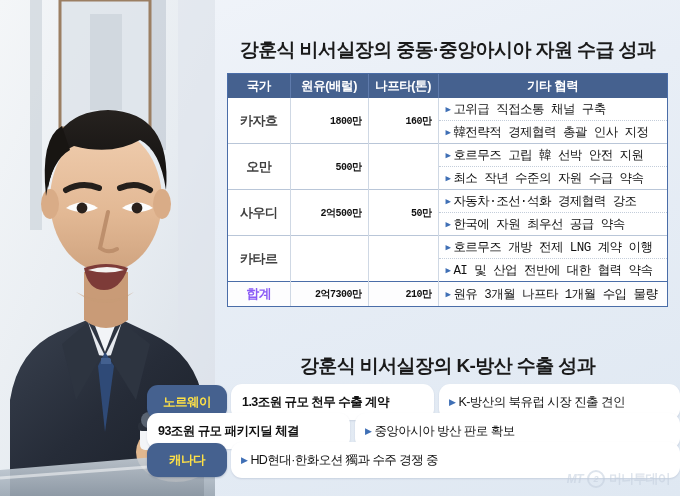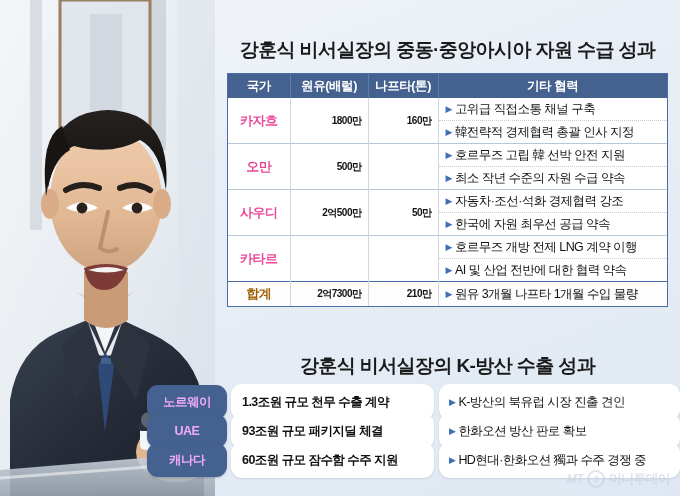--- a/index.html
+++ b/index.html
@@ -47,56 +47,56 @@
     border-radius:21px;
   }
   table.main th{
     background:#45618f;color:#fff;font-weight:bold;
     font-size:12.5px;height:22px;line-height:22px;
     border-right:1px solid #5f7bac;
     letter-spacing:-0.4px;
   }
   table.main th:last-child{border-right:none;}
 
-  td{border-right:1px solid #cfd8e4;padding:0;vertical-align:middle;}
+  td{border-right:1px solid #cfd8e4;padding:0;vertical-align:middle;font-family:Liberation Mono, monospace;}
   td:last-child{border-right:none;}
 
   .country{
-    color:#ec4899;font-weight:bold;font-size:13px;text-align:center;
+    color:#404040;font-weight:bold;font-size:13px;text-align:center;
     letter-spacing:-0.5px;
   }
   .num{
     text-align:right;padding-right:6px;font-size:10px;font-weight:bold;
     color:#111;letter-spacing:-0.5px;white-space:nowrap;
   }
   .coop{
     text-align:left;padding-left:7px;font-size:12.5px;color:#111;
     letter-spacing:-0.55px;white-space:nowrap;
   }
   .coop .bullet{color:#3f6fb5;font-size:9px;margin-right:3px;vertical-align:1px;}
 
   .rowline{border-top:1px solid #b9c6d8;}
   .dotline{border-top:1px dotted #c3cdda;}
 
   tr.total td{
     border-top:1.5px solid #4a6da8;
     background:#fdfdfe;
   }
-  tr.total .country{color:#a16207;}
+  tr.total .country{color:#8b5cf6;}
 
   
   .kdef{
     position:absolute;left:-68px;top:366px;width:533px;
   }
   .krow{
     display:flex;align-items:center;height:26px;margin-bottom:3px;
   }
   .badge{
     width:80px;height:34px;border-radius:11px;
-    background:#45618f;color:#f0abfc;
+    background:#45618f;color:#fde047;
     font-size:12.5px;font-weight:bold;letter-spacing:-0.5px;
     display:flex;align-items:center;justify-content:center;
     flex:0 0 auto;margin-right:4px;
     box-shadow:0 1px 2px rgba(30,50,90,.25);
   }
   .pill{
     height:36px;border-radius:11px;background:#fff;
     display:flex;align-items:center;
     font-size:12.5px;letter-spacing:-0.55px;color:#111;
     box-shadow:0 1px 2px rgba(30,50,90,.13);
@@ -309,31 +309,29 @@
       <div class="krow">
         <div class="badge">노르웨이</div>
         <div class="pill amount">1.3조원 규모 천무 수출 계약</div>
         <div class="pill note">
           <span class="bullet">▶</span>
             <span>K-방산의 북유럽 시장 진출 견인</span>
         </div>
       </div>
 
       <div class="krow">
-        <div class="badge">UAE</div>
         <div class="pill amount">93조원 규모 패키지딜 체결</div>
         <div class="pill note">
           <span class="bullet">▶</span>
-            <span>한화오션 방산 판로 확보</span>
+            <span>중앙아시아 방산 판로 확보</span>
         </div>
       </div>
 
       <div class="krow">
         <div class="badge">캐나다</div>
-        <div class="pill amount">60조원 규모 잠수함 수주 지원</div>
         <div class="pill note">
           <span class="bullet">▶</span>
             <span>HD현대·한화오션 獨과 수주 경쟁 중</span>
         </div>
       </div>
 
     </div>
   </div>
 
   <div class="logo">

